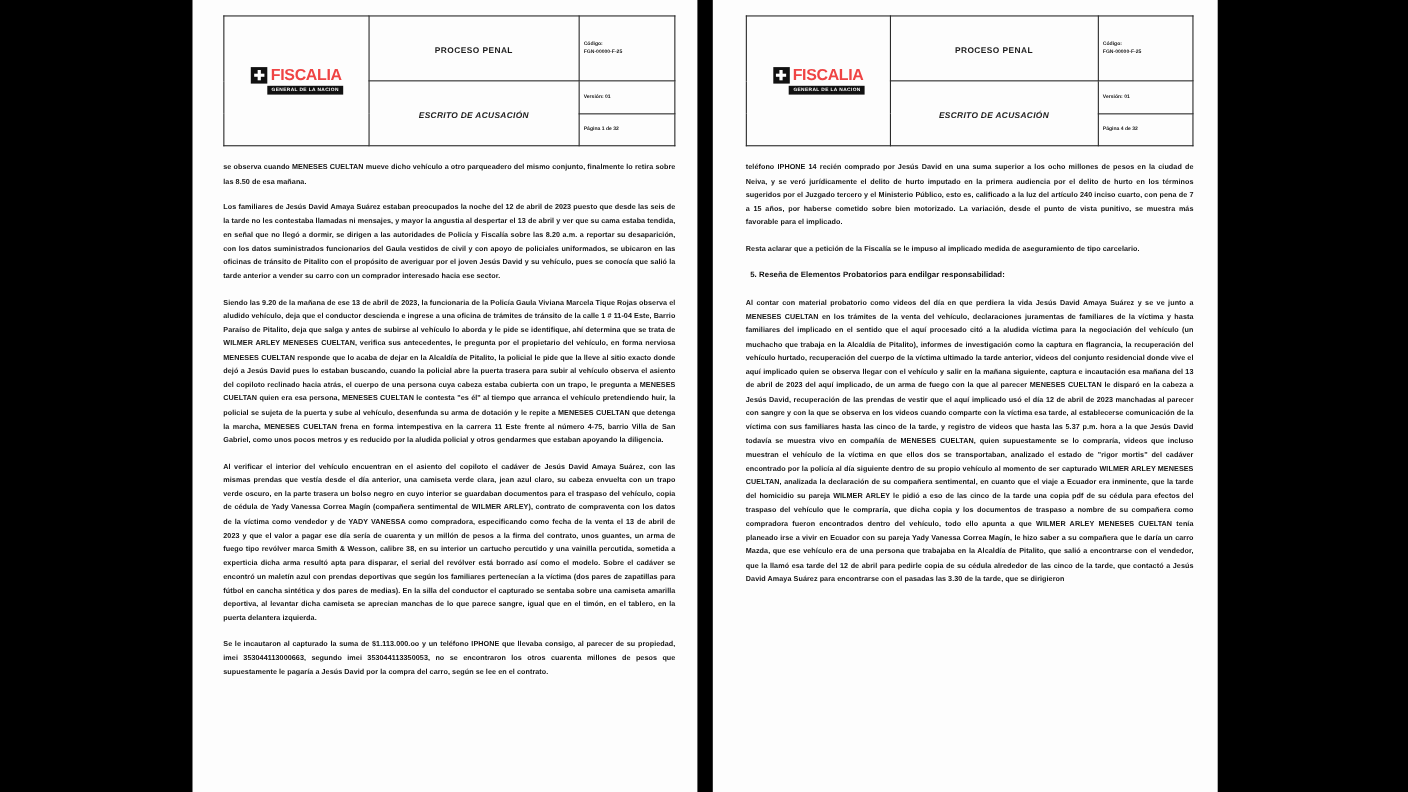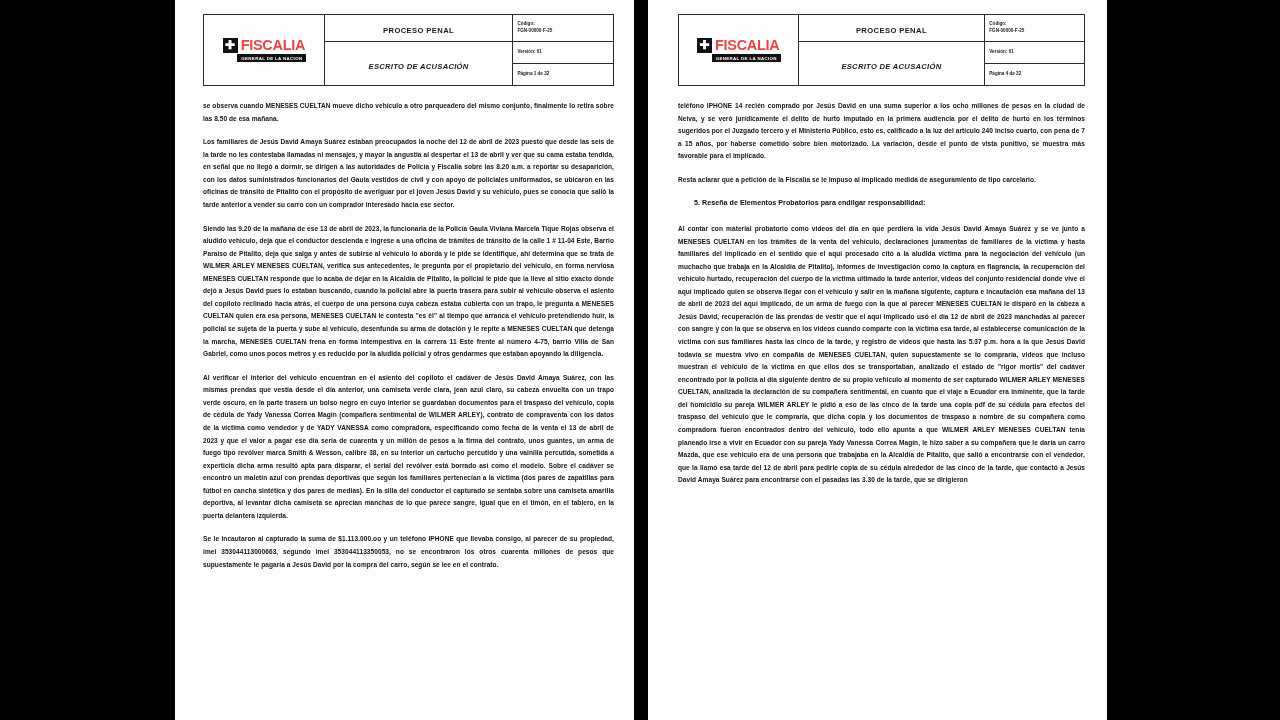--- a/index.html
+++ b/index.html
@@ -14,21 +14,21 @@
     box-sizing:border-box;overflow:hidden;
   }
   #page-left{left:175px;width:459px;padding:14px 20px 0 28px;}
   #page-right{left:648px;width:459px;padding:14px 22px 0 30px;}
 
   
   .doc-header{
     width:100%;border-collapse:collapse;border:1.3px solid #2a2a2a;
     margin-bottom:14px;table-layout:fixed;
   }
-  .doc-header td{border:1.1px solid #2a2a2a;vertical-align:middle;padding:0;}
+  .doc-header td{border:1.1px solid #2a2a2a;vertical-align:middle;padding:16px;}
   .hdr-logo-cell{width:30%;height:52px;text-align:center;}
   .hdr-center-cell{width:47%;text-align:center;height:26px;}
   .hdr-meta-cell{width:23%;padding:2px 4px !important;height:17px;}
 
   .logo-wrap{display:flex;align-items:center;justify-content:center;flex-direction:column;gap:0;}
   .logo-row{display:flex;align-items:center;gap:3px;}
   .logo-mark{
     width:15px;height:15px;background:#111;display:flex;
     align-items:center;justify-content:center;flex:0 0 auto;
   }
@@ -51,21 +51,21 @@
   }
   .meta-line{font-size:4.6px;font-weight:bold;color:#1a1a1a;line-height:1.45;}
 
   
   .body-text{
     font-size:6.55px;line-height:1.92;text-align:justify;color:#141414;
     font-weight:bold;letter-spacing:.06px;
   }
   .para{margin:0 0 11px 0;}
   .section-head{
-    font-size:7.1px;font-weight:bold;color:#0d0d0d;margin:0 0 12px 16px;
+    font-size:7.1px;font-weight:bold;color:#0d0d0d;margin:0 0 12px 4px;
     letter-spacing:.05px;
   }
 </style>
 </head>
 <body>
 
 <div class="viewer">
 
   <div class="page" id="page-left">
 

